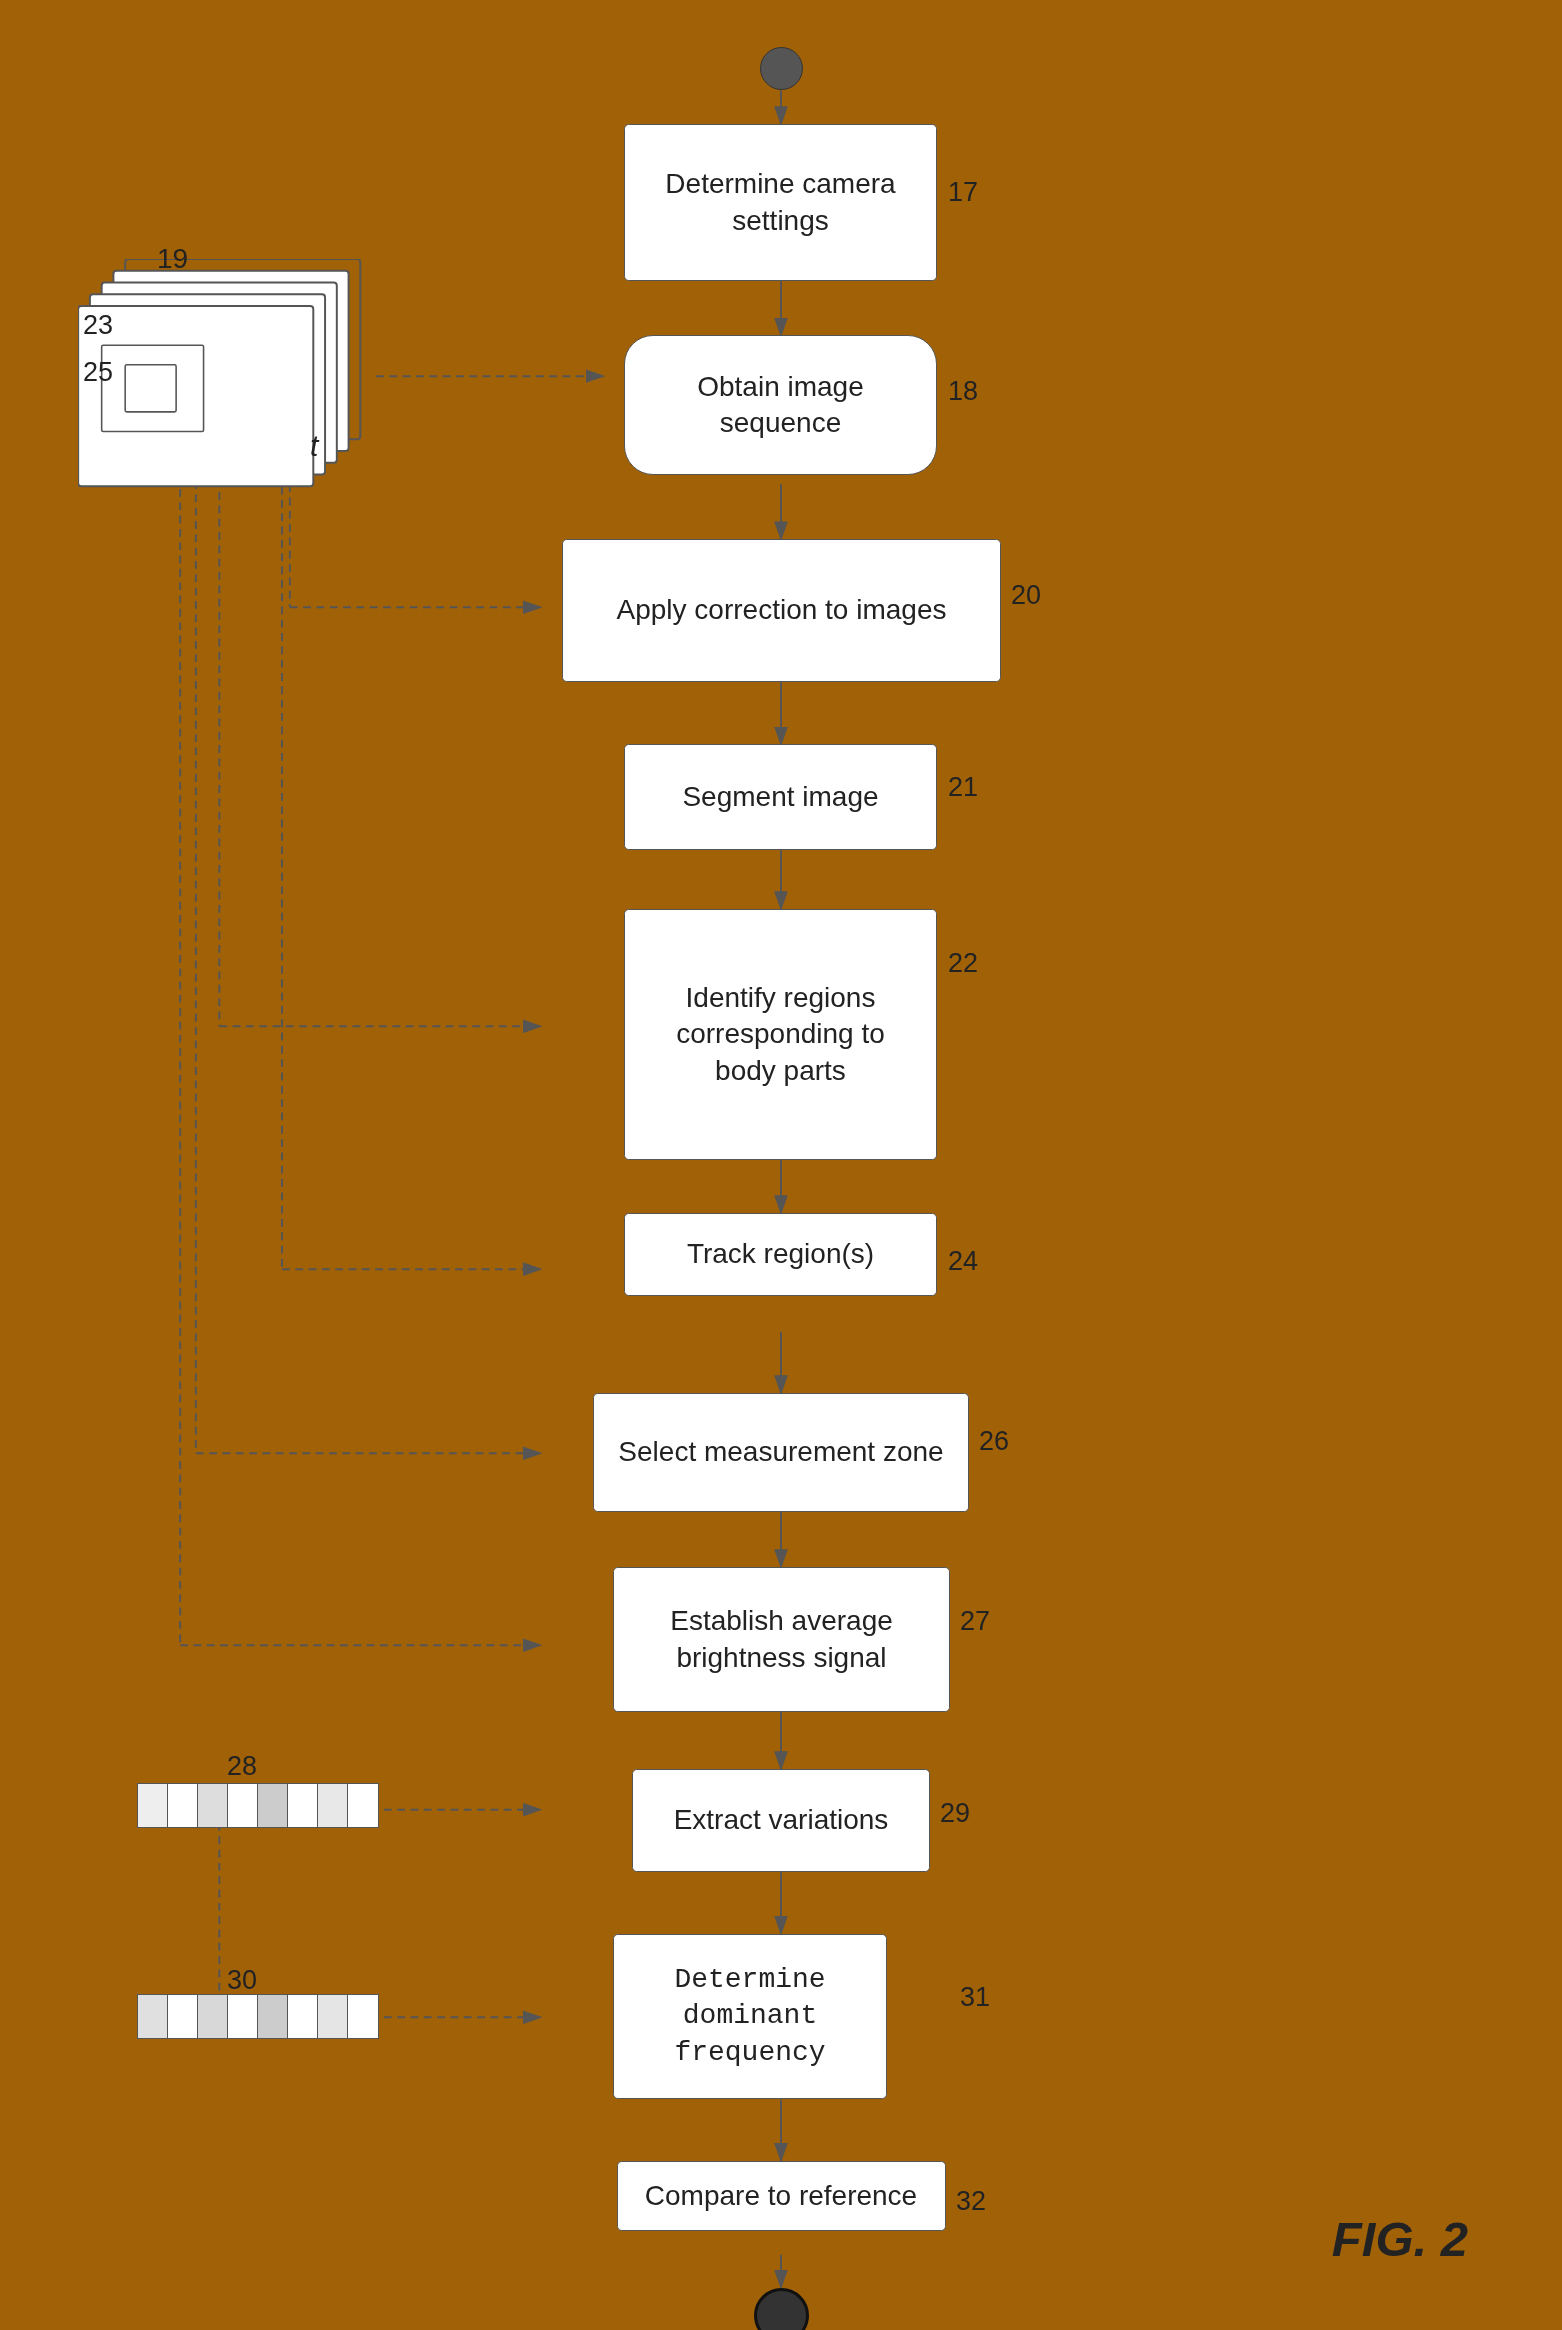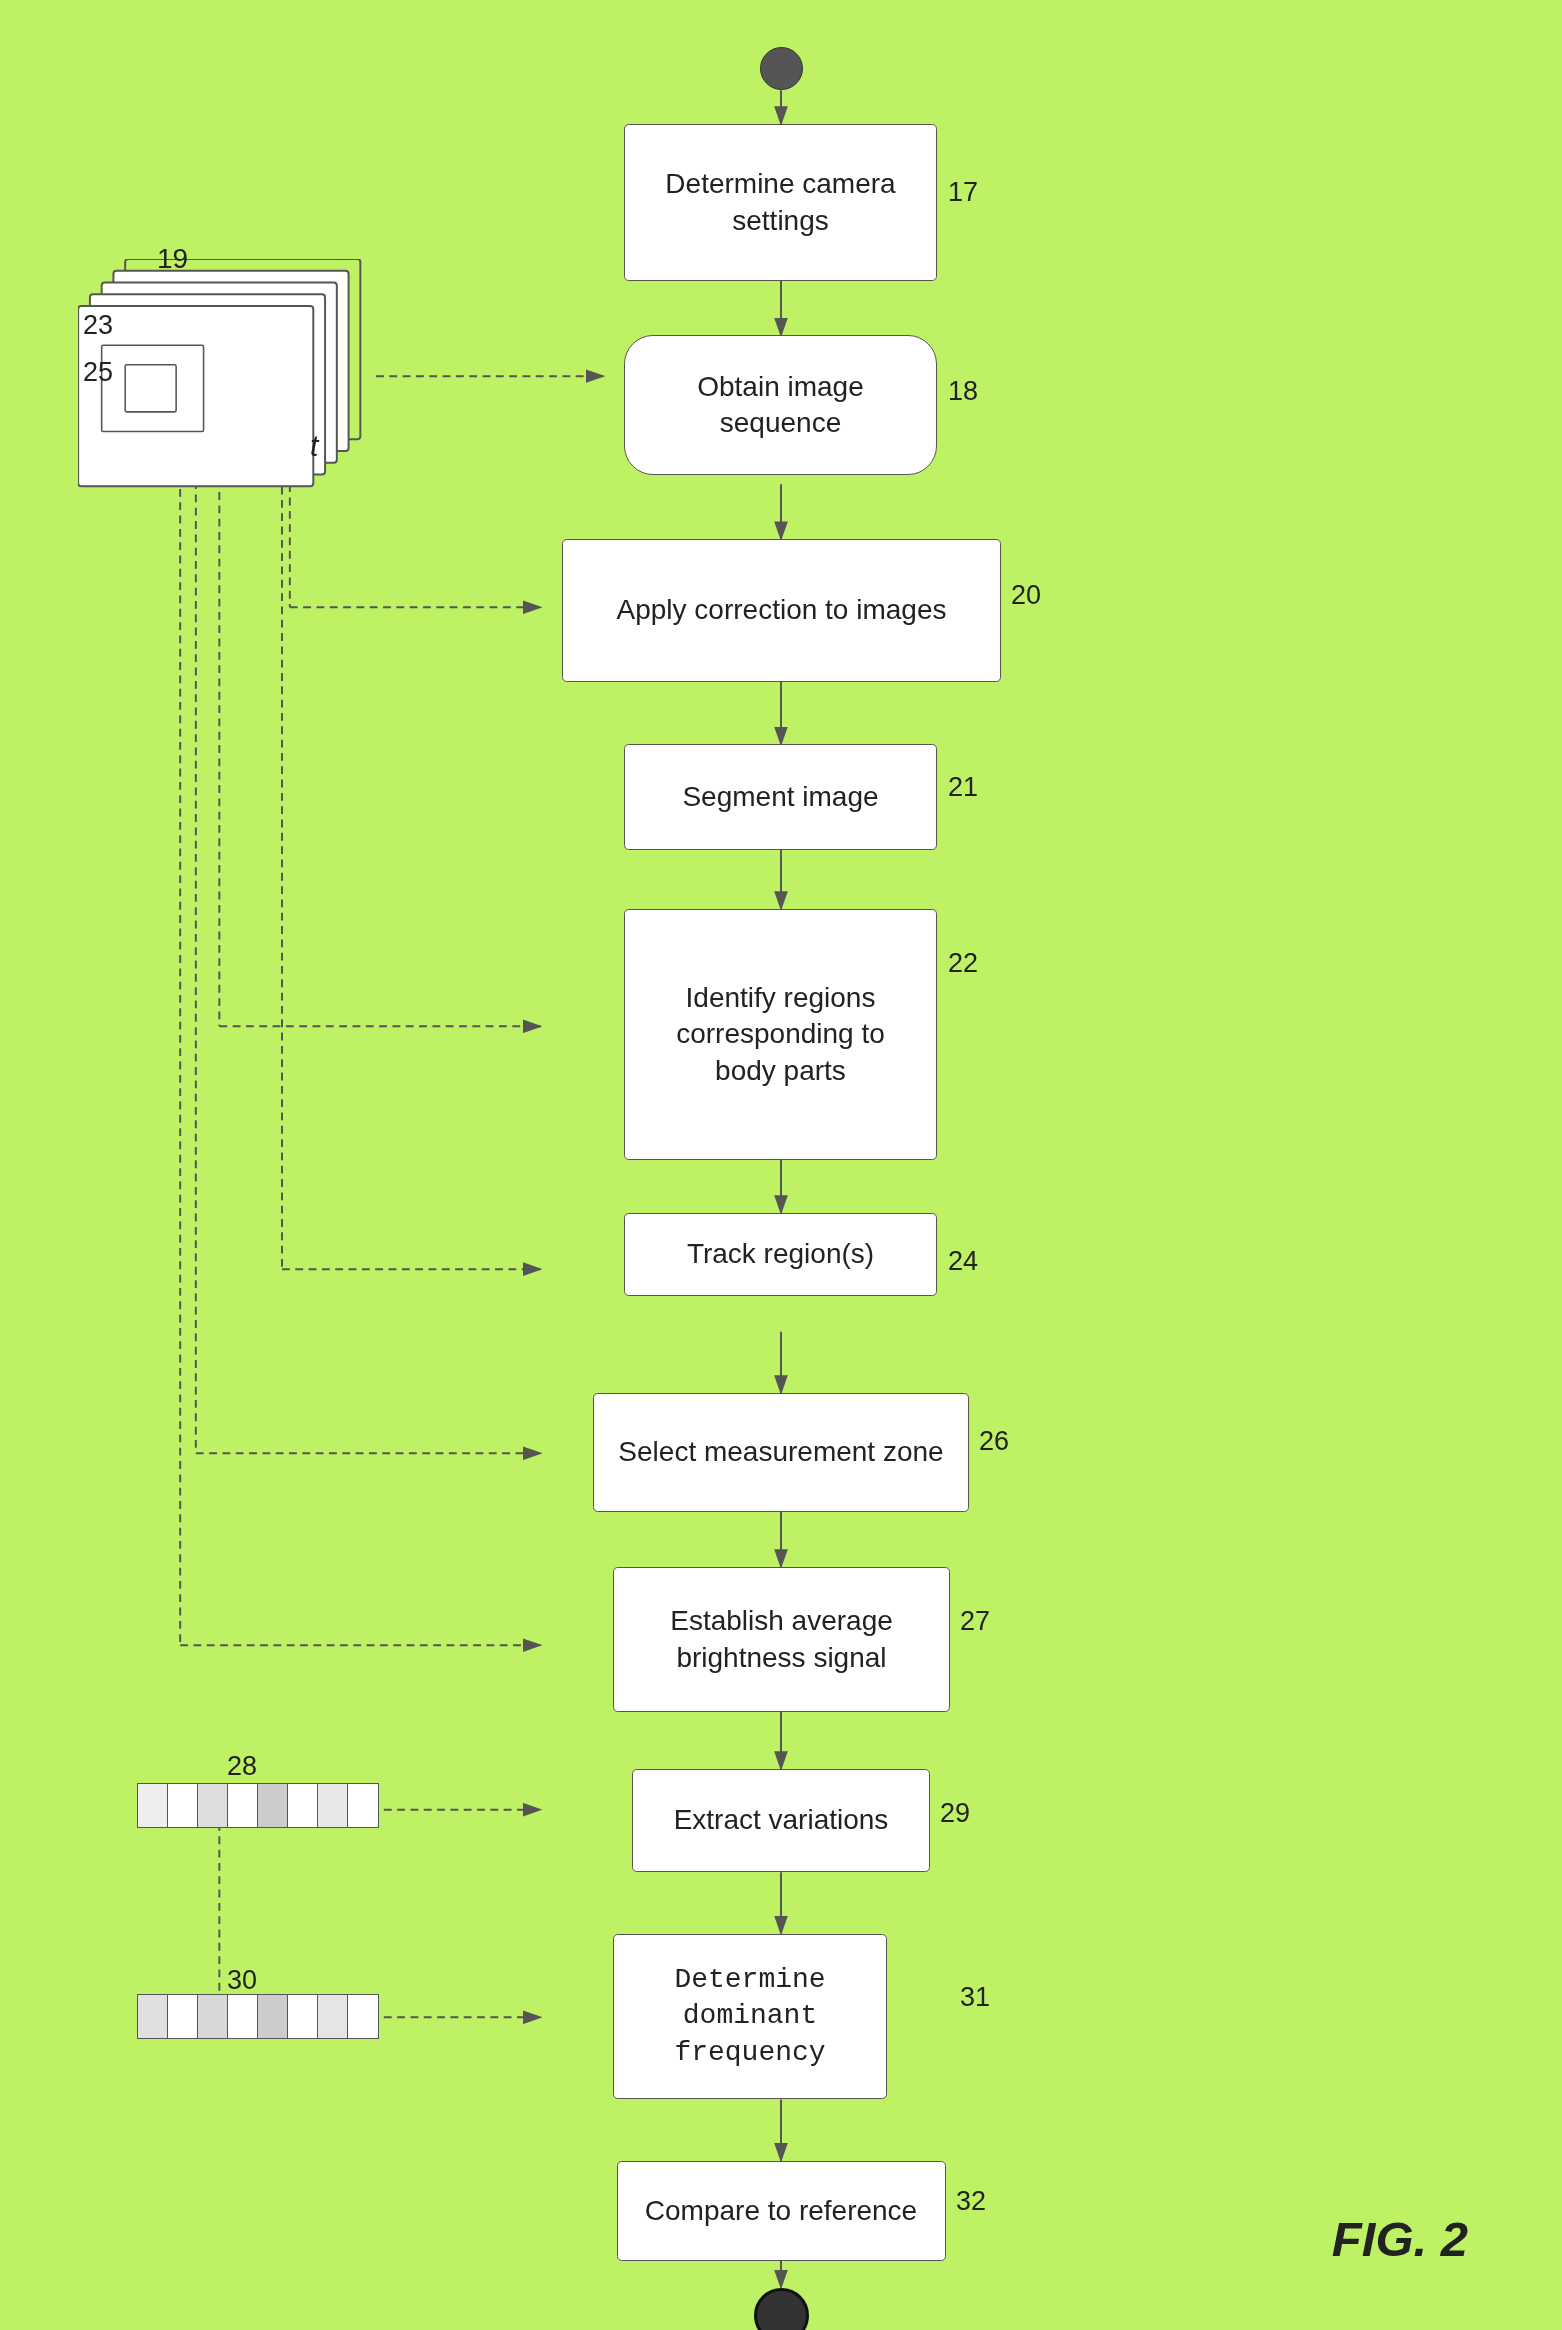--- a/index.html
+++ b/index.html
@@ -8,21 +8,21 @@
       font-family: Arial, sans-serif;
       width: 1562px;
       min-height: 2330px;
       position: relative;
       overflow: hidden;
     }
     .diagram-container {
       position: relative;
       width: 1562px;
       height: 2330px;
-      background: #bef264;
+      background: #a16207;
     }
     
     .flow-box {
       position: absolute;
       border: 1.6px solid #555;
       border-radius: 4.7px;
       background: #fff;
       display: flex;
       align-items: center;
       justify-content: center;
@@ -184,21 +184,21 @@
   <div class="flow-box" style="width:298px;height:103px;left:632px;top:1769px;">
     <span>Extract variations</span>
   </div>
   <span class="flow-label" style="left:940px;top:1798px;">29</span>
 
   <div class="flow-box" style="width:274px;height:165px;left:613px;top:1934px;font-family:Liberation Mono, monospace;">
     <span>Determine dominant<br>frequency</span>
   </div>
   <span class="flow-label" style="left:960px;top:1982px;">31</span>
 
-  <div class="flow-box" style="width:329px;height:100px;left:617px;top:2161px;padding-left:13px;">
+  <div class="flow-box" style="width:329px;height:70px;left:617px;top:2161px;padding-left:13px;">
     <span>Compare to reference</span>
   </div>
   <span class="flow-label" style="left:956px;top:2186px;">32</span>
 
   <div class="flow-circle" style="width:55px;height:55px;left:754px;top:2288px;background:#333;border:3.1px solid #111;"></div>
 
   <div class="img-stack" style="left:78px;top:259px;">
     
     <svg width="306" height="243" viewBox="0 0 390 310">
 

